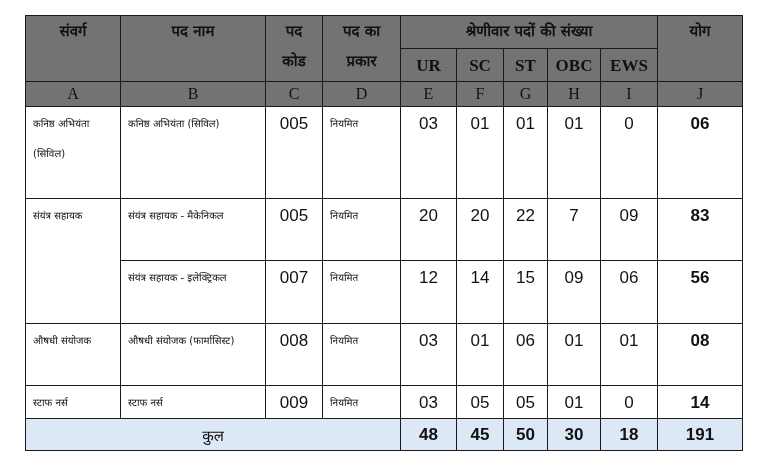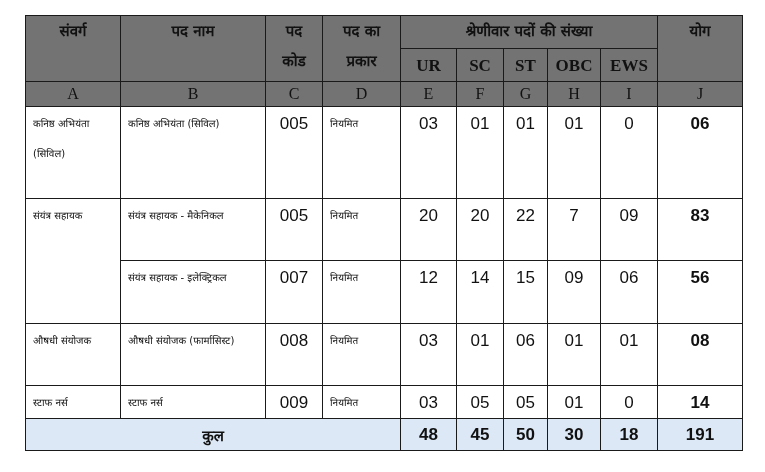--- a/index.html
+++ b/index.html
@@ -16,21 +16,21 @@
     color:#111;
   }
   .hdr { background:#737373;margin-top:29px; }
   .hdr-hi { font-family:"DejaVu Sans", sans-serif; font-weight:bold; font-size:15px; text-align:center; line-height:30px; }
   .hdr-en { font-family:Liberation Serif, serif; font-weight:bold; font-size:17px; text-align:center; line-height:31px; vertical-align:middle !important; }
   .lett { font-family:"Liberation Serif", serif; font-size:16px; text-align:center; line-height:24px; vertical-align:middle !important; }
   .hi { font-family:"DejaVu Sans", sans-serif; font-size:10px; line-height:30px; padding-left:7px !important; padding-top:2px !important; }
   .num { font-family:"Liberation Sans", sans-serif; font-size:17px; text-align:center; line-height:30px; padding-top:2px !important; }
   .tot { font-family:"Liberation Sans", sans-serif; font-size:17px; text-align:center; font-weight:bold; line-height:30px; padding-top:2px !important; }
   .totrow td { background:#dce8f5; vertical-align:middle !important; padding-top:0 !important; }
-  .kul { font-family:"DejaVu Sans", sans-serif; font-weight:bold; font-size:15px; text-align:center; }
+  .kul { font-family:"DejaVu Sans", sans-serif; font-weight:normal; font-size:15px; text-align:center; }
 </style>
 </head>
 <body>
 
 <table class="posts">
   <colgroup>
     <col style="width:95px">
       <col style="width:145px">
       <col style="width:57px">
       <col style="width:78px">

